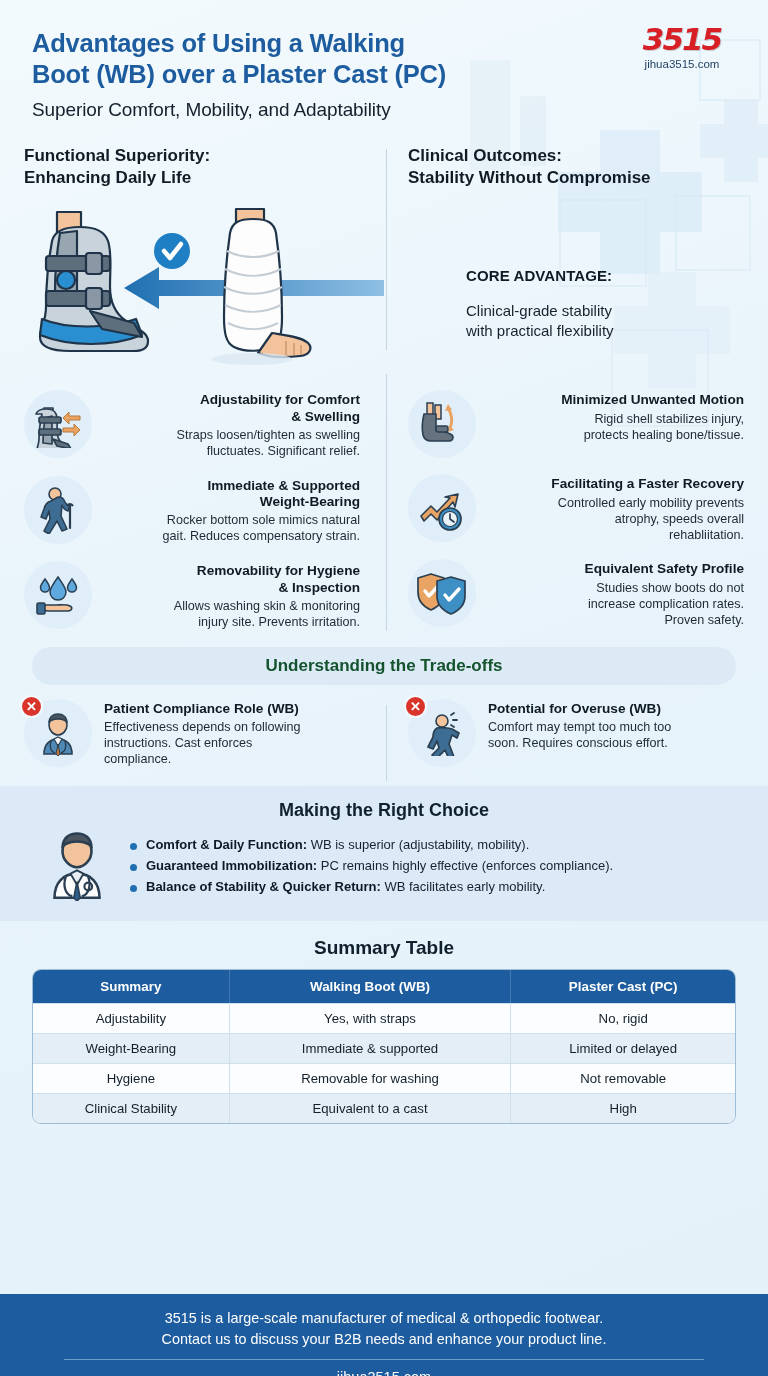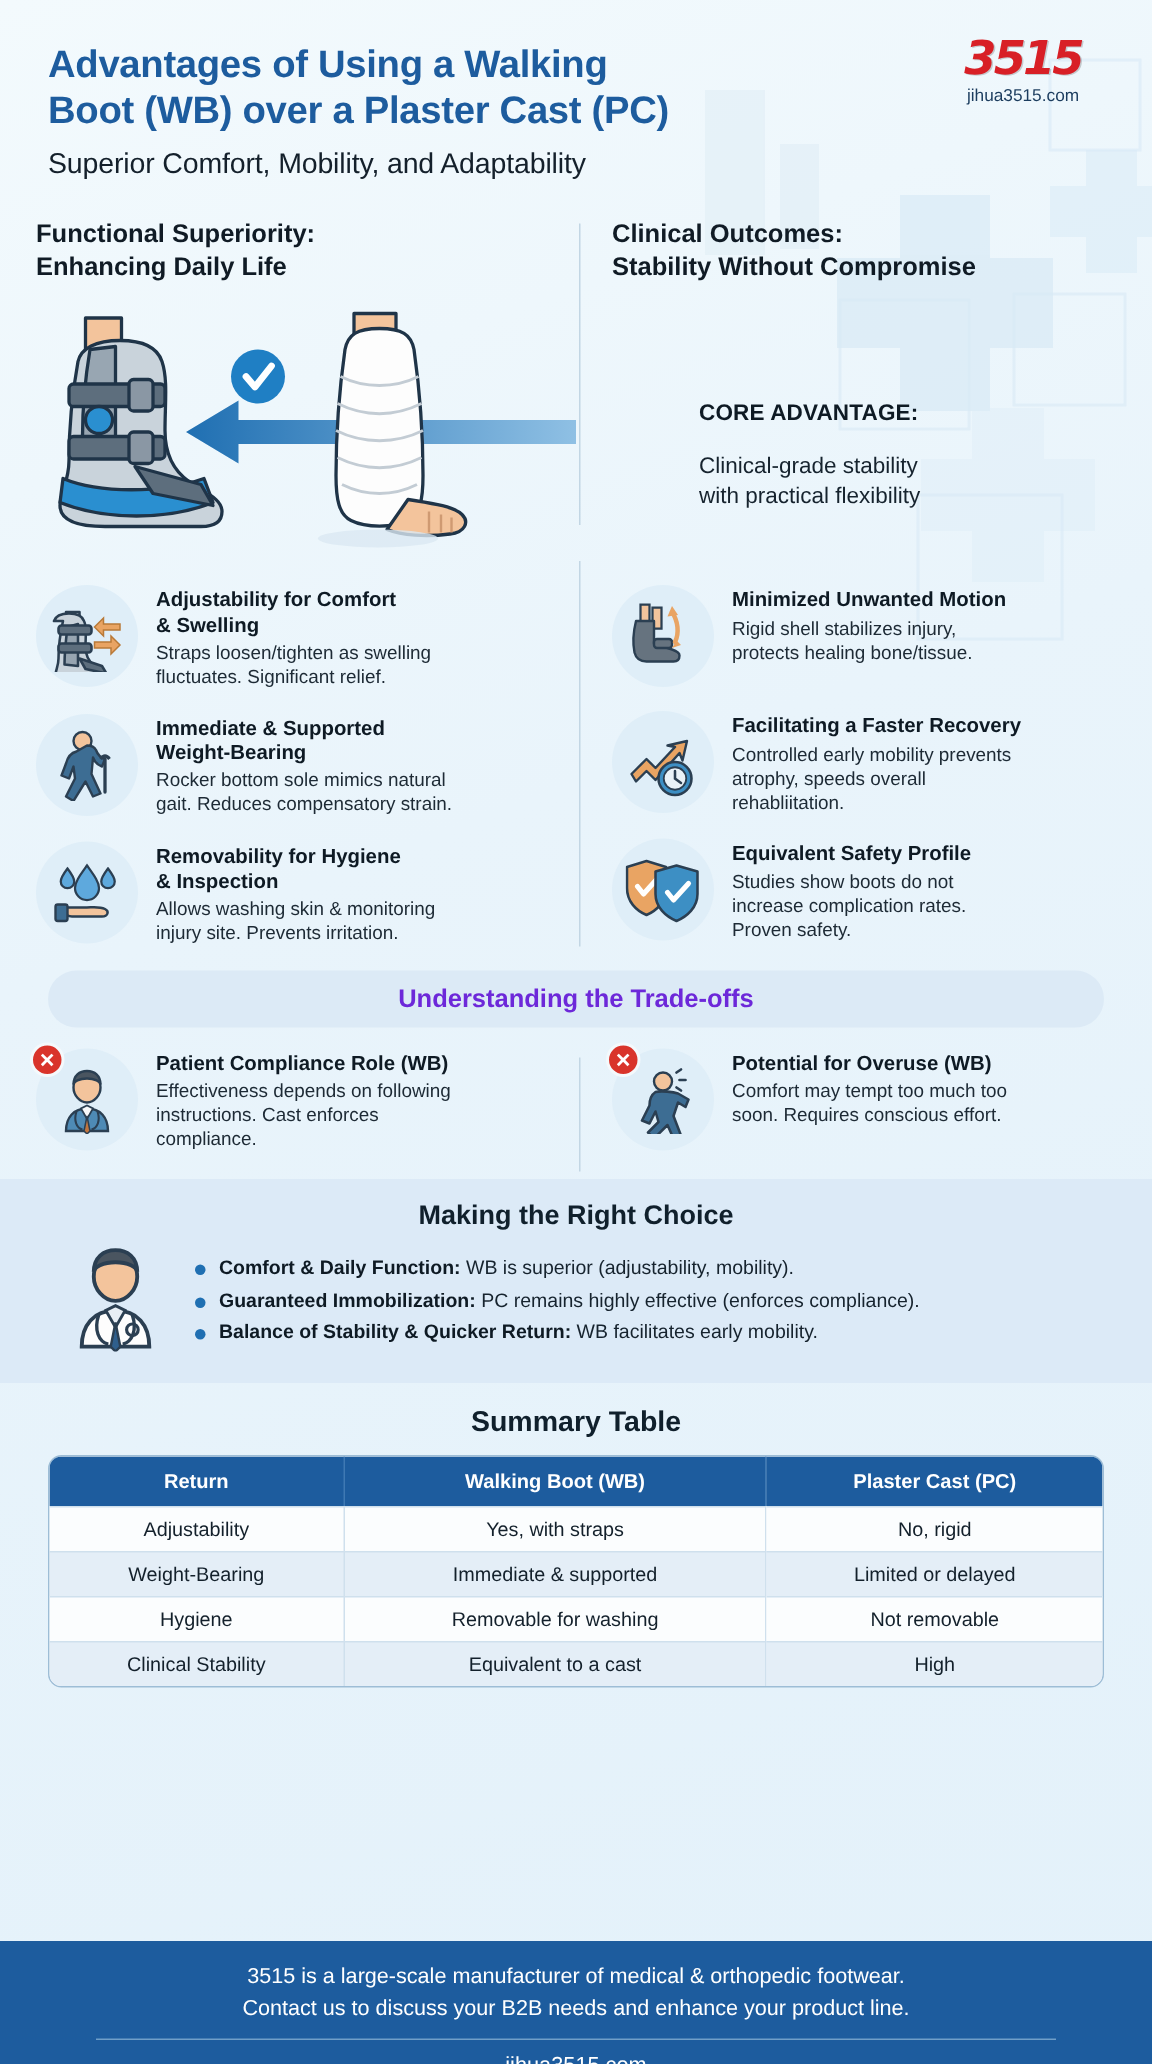--- a/index.html
+++ b/index.html
@@ -49,21 +49,21 @@
   .fic { flex:0 0 68px; width:68px; height:68px; border-radius:50%;
          background:#dfeef8; display:flex; align-items:center; justify-content:center; }
   .ftxt { flex:1; padding-top:2px; }
   .ft { font-size:13.6px; font-weight:bold; color:#0e1a24; line-height:1.2; }
   .fd { font-size:12.6px; color:#1d2a35; line-height:1.27; margin-top:3px; }
   .feat-list { margin-top:4px; }
 
   
   .tradebar { margin:16px 32px 0 32px; height:38px; border-radius:19px;
               background:#dceaf6; display:flex; align-items:center; justify-content:center; }
-  .tradebar span { font-size:17px; font-weight:bold; color:#6d28d9; }
+  .tradebar span { font-size:17px; font-weight:bold; color:#14532d; }
   .trades { display:flex; position:relative; margin-top:14px; }
   .trade { width:384px; padding:0 24px; display:flex; gap:12px; }
   .trades .vrule2 { position:absolute; left:386px; top:6px; height:76px; width:1px;
                     background:#c2d6e4; }
   .badgewrap { position:relative; flex:0 0 68px; width:68px; height:68px; }
   .badgewrap .fic { width:68px; height:68px; }
   .xbadge { position:absolute; left:-4px; top:-4px; width:23px; height:23px;
             border-radius:50%; background:#d9342b; border:2px solid #f4f9fc;
             display:flex; align-items:center; justify-content:center;
             color:#fff; font-size:13px; font-weight:bold; line-height:1; }
@@ -211,21 +211,21 @@
       <div class="coreblock">
         <div class="core-t">CORE ADVANTAGE:</div>
         <div class="core-d">
           <span>Clinical-grade stability</span><br>
           <span>with practical flexibility</span>
         </div>
       </div>
     </div>
   </div>
 
-  <div class="cols feat-list" style="margin-top:2px;">
+  <div class="cols feat-list" style="margin-top:2px;text-align:right;">
     <div class="vrule" style="top:0;bottom:0;"></div>
 
     <div class="col">
 
       <div class="feat">
         <div class="fic">
           <svg width="48" height="48" viewBox="0 0 48 48">
             <g stroke="#2b3f52" stroke-width="1.7" stroke-linejoin="round">
               <path d="M10 8h9v8h-9z" fill="#c9d3db"></path>
               <path d="M8 14c-2 9-3 18-3 25 0 5-2 8-2 11 0 4 5 6 12 6h17c4 0 6-2 6-4 0-3-4-5-9-8-4-3-6-7-6-13 0-7 1-13-1-17-1-3-4-5-10-5s-9 2-10 5z" fill="#c9d3db"></path>
@@ -458,21 +458,21 @@
         </div>
       </div>
     </div>
   </div>
 
   <div class="sum">
     <div class="sum-h">Summary Table</div>
     <table>
       <thead>
         <tr>
-          <th>Return</th>
+          <th>Summary</th>
           <th>Walking Boot (WB)</th>
           <th>Plaster Cast (PC)</th>
         </tr>
       </thead>
       <tbody>
         <tr>
           <td>Adjustability</td>
           <td>Yes, with straps</td>
           <td>No, rigid</td>
         </tr>

